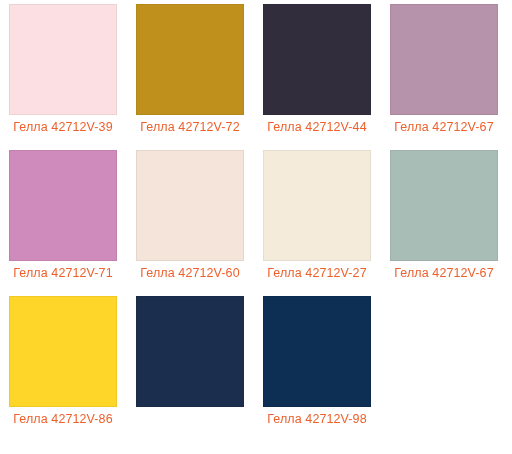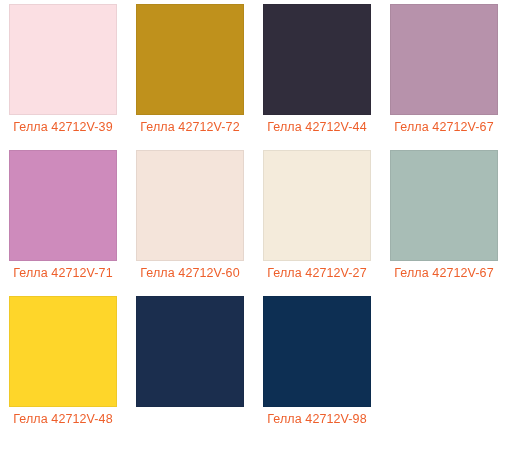--- a/index.html
+++ b/index.html
@@ -96,21 +96,21 @@
         <span class="swatch-label">Гелла 42712V-27</span>
       </a>
       <a class="swatch-cell" href="#">
         <span class="swatch-chip" style="background-color: rgb(168, 189, 182);"></span>
         <span class="swatch-label">Гелла 42712V-67</span>
       </a>
     </div>
     <div class="swatch-row">
       <a class="swatch-cell" href="#">
         <span class="swatch-chip" style="background-color: rgb(254, 214, 42);"></span>
-        <span class="swatch-label">Гелла 42712V-48</span>
+        <span class="swatch-label">Гелла 42712V-86</span>
       </a>
       <a class="swatch-cell" href="#">
         <span class="swatch-chip" style="background-color: rgb(27, 46, 78);"></span>
       </a>
       <a class="swatch-cell" href="#">
         <span class="swatch-chip" style="background-color: rgb(13, 47, 83);"></span>
         <span class="swatch-label">Гелла 42712V-98</span>
       </a>
     </div>
   </div>

